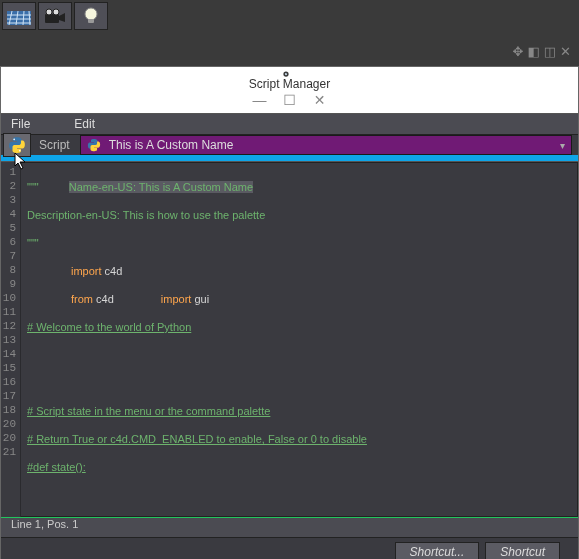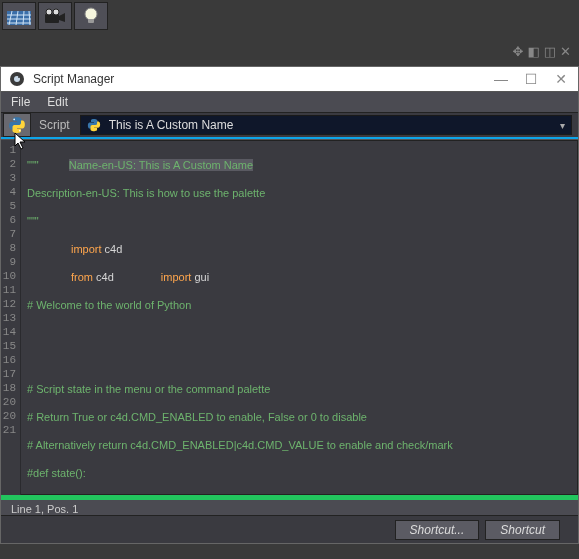--- a/index.html
+++ b/index.html
@@ -6,49 +6,49 @@
 body { background: #3a3a3a; width: 579px; height: 559px; overflow: hidden; position: relative; color: #ccc; font-size: 12px; }
 
 .top-toolbar { height: 70px; background: #3a3a3a; border-bottom: 1px dotted #555; position: relative; }
 .tool-icons { position: absolute; top: 2px; left: 2px; display: flex; gap: 2px; }
 .tool-btn { width: 34px; height: 28px; background: #4f4f57; border: 1px solid #222; display: flex; align-items: center; justify-content: center; cursor: pointer; }
 .tool-btn svg { display: block; }
 .corner-icons { position: absolute; top: 44px; right: 8px; display: flex; gap: 4px; align-items: center; }
 .corner-icons span { color: #888; font-size: 13px; }
 
 .window { position: absolute; top: 66px; left: 0; width: 579px; background: #f0f0f0; border: 1px solid #666; }
-.titlebar { height: 22px; background: #fff; display: flex; align-items: center; padding: 12px 8px; }
+.titlebar { height: 46px; background: #fff; display: flex; align-items: center; padding: 4px 8px; flex-direction: column; }
 .titlebar-icon { width: 16px; height: 16px; margin-right: 8px; }
 .titlebar-title { flex: 1; color: #333; font-size: 12px; }
 .win-controls { display: flex; gap: 12px; }
 .win-controls span { width: 18px; height: 18px; display: flex; align-items: center; justify-content: center; color: #888; cursor: pointer; font-size: 14px; }
 
-.menubar { height: 22px; background: #4b4b52; display: flex; align-items: center; padding: 0 4px; gap: 5px; border-top: 1px solid #555; border-bottom: 1px solid #222; }
+.menubar { height: 22px; background: #4b4b52; display: flex; align-items: center; padding: 0 4px; gap: 32px; border-top: 1px solid #555; border-bottom: 1px solid #222; }
 .menubar span { color: #ddd; font-size: 12px; cursor: pointer; padding: 2px 6px; }
 
-.script-row { height: 26px; background: #3a3a40; display: flex; align-items: center; border-bottom: 2px solid #0ea5e9; }
+.script-row { height: 26px; background: #3a3a40; display: flex; align-items: center; border-bottom: 6px solid #0ea5e9; }
 .py-btn { width: 28px; height: 24px; margin: 1px 2px; background: #696970; border: 1px solid #222; display: flex; align-items: center; justify-content: center; position: relative; }
 .cursor-arrow { position: absolute; top: 18px; left: 10px; pointer-events: none; z-index: 50; }
 .script-label { color: #bbb; margin: 0 10px 0 6px; }
-.script-drop { flex: 1; height: 20px; background: #0f172a; border: 1px solid #1a1a1a; display: flex; align-items: center; padding: 0 6px; margin-right: 6px; color: #ddd; position: relative; }
+.script-drop { flex: 1; height: 20px; background: #701a75; border: 1px solid #1a1a1a; display: flex; align-items: center; padding: 0 6px; margin-right: 6px; color: #ddd; position: relative; }
 .script-drop .py-mini { width: 14px; height: 14px; margin-right: 8px; }
 .script-drop .dd-arrow { position: absolute; right: 6px; color: #aaa; font-size: 10px; }
 
 .editor { display: flex; background: #3a3a40; height: 356px; border-top: 1px solid #555; }
 .gutter { width: 20px; background: #3a3a40; border-right: 1px solid #2a2a2e; padding-top: 3px; }
 .gutter div { height: 14px; text-align: right; padding-right: 4px; color: #888; font-family: "Consolas", "Courier New", monospace; font-size: 11px; line-height: 14px; }
 .code { flex: 1; background: #3a3a40; padding: 3px 6px; font-family: "Consolas", "Courier New", monospace; font-size: 11px; line-height: 14px; white-space: pre; overflow: hidden; position: relative; border: 1px solid #222; border-left: none; }
 .line { height: 14px; }
 .hl-sel { background: #5a5a62; display: inline; margin-left: 30px; }
 .c-str { color: #6db36d; }
 .c-kw { color: #ffa64d; margin-left: 44px; }
 .c-id { color: #d6d6d6; }
-.c-com { color: #6db36d; }
+.c-com { color: #6db36d; text-decoration: underline; }
 
-.statusbar { height: 20px; background: #4b4b52; border-top: 5px solid #22c55e; display: flex; align-items: flex-end; padding: 0 10px; color: #ccc; font-size: 11px; }
+.statusbar { height: 20px; background: #4b4b52; border-top: 1px solid #22c55e; display: flex; align-items: flex-start; padding: 0 10px; color: #ccc; font-size: 11px; }
 
 .btn-row { height: 28px; background: #3a3a40; display: flex; align-items: center; justify-content: flex-end; padding: 0 18px; gap: 6px; border-top: 1px solid #222; font-style: italic; }
 .ui-btn { height: 20px; padding: 0 14px; background: #5b5b63; border: 1px solid #222; color: #ddd; font-size: 12px; display: flex; align-items: center; cursor: pointer; }
 </style>
 </head>
 <body>
 
 <div class="top-toolbar">
   <div class="tool-icons">
     <div class="tool-btn">
@@ -159,21 +159,20 @@
 <div class="line"><span class="c-str">"""</span><span class="hl-sel c-str">Name-en-US: This is A Custom Name</span></div>
 <div class="line"><span class="c-str">Description-en-US: This is how to use the palette</span></div>
 <div class="line"><span class="c-str">"""</span></div>
 <div class="line"><span class="c-kw">import</span><span class="c-id"> c4d</span></div>
 <div class="line"><span class="c-kw">from</span><span class="c-id"> c4d </span><span class="c-kw">import</span><span class="c-id"> gui</span></div>
 <div class="line"><span class="c-com"># Welcome to the world of Python</span></div>
 <div class="line"></div>
 <div class="line"></div>
 <div class="line"><span class="c-com"># Script state in the menu or the command palette</span></div>
 <div class="line"><span class="c-com"># Return True or c4d.CMD_ENABLED to enable, False or 0 to disable</span></div>
-<div class="line"><span class="c-com"># Alternatively return c4d.CMD_ENABLED|c4d.CMD_VALUE to enable and check/mark</span></div>
 <div class="line"><span class="c-com">#def state():</span></div>
 <div class="line"></div>
 
 
 
 
 
 
 
 

